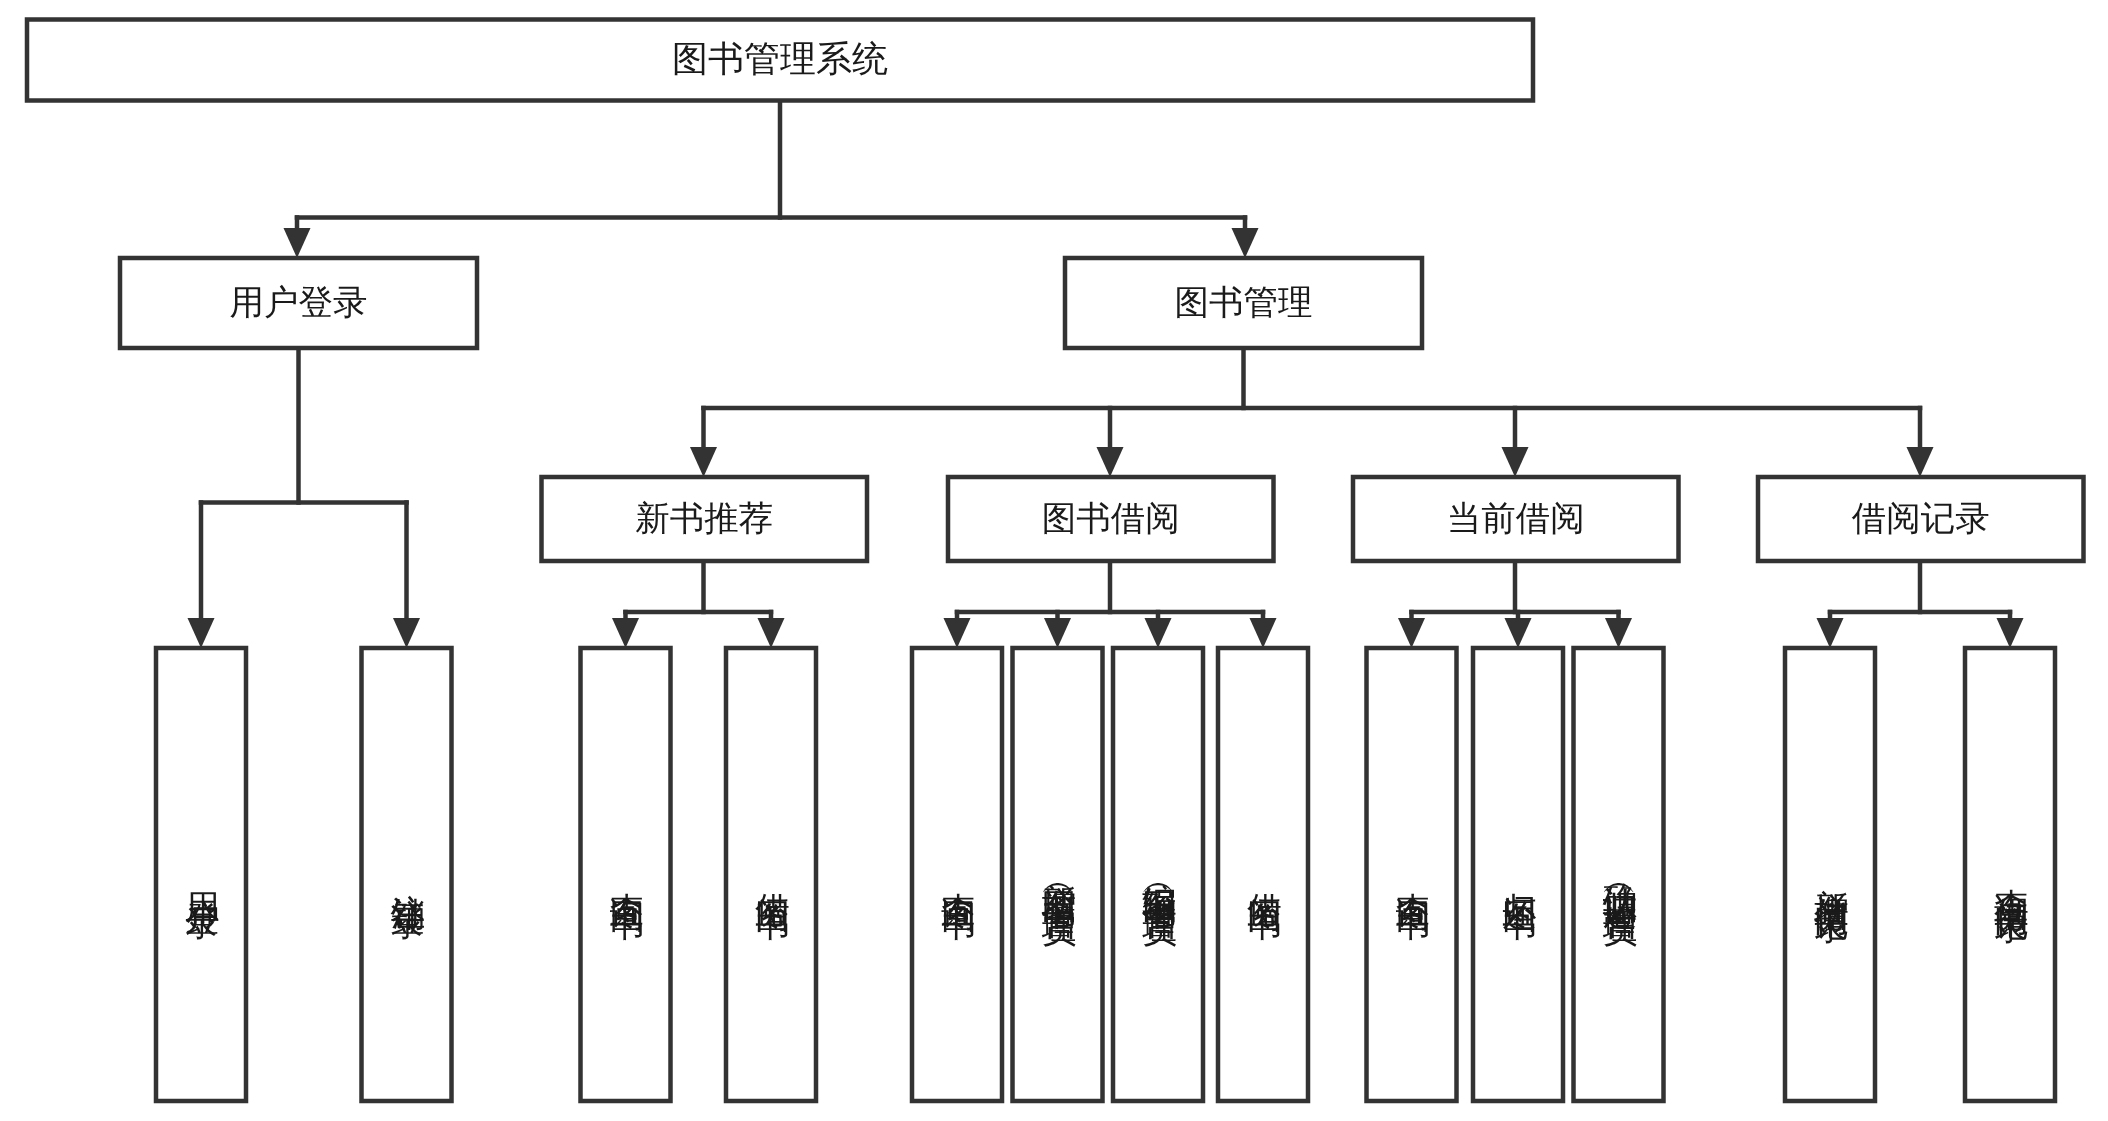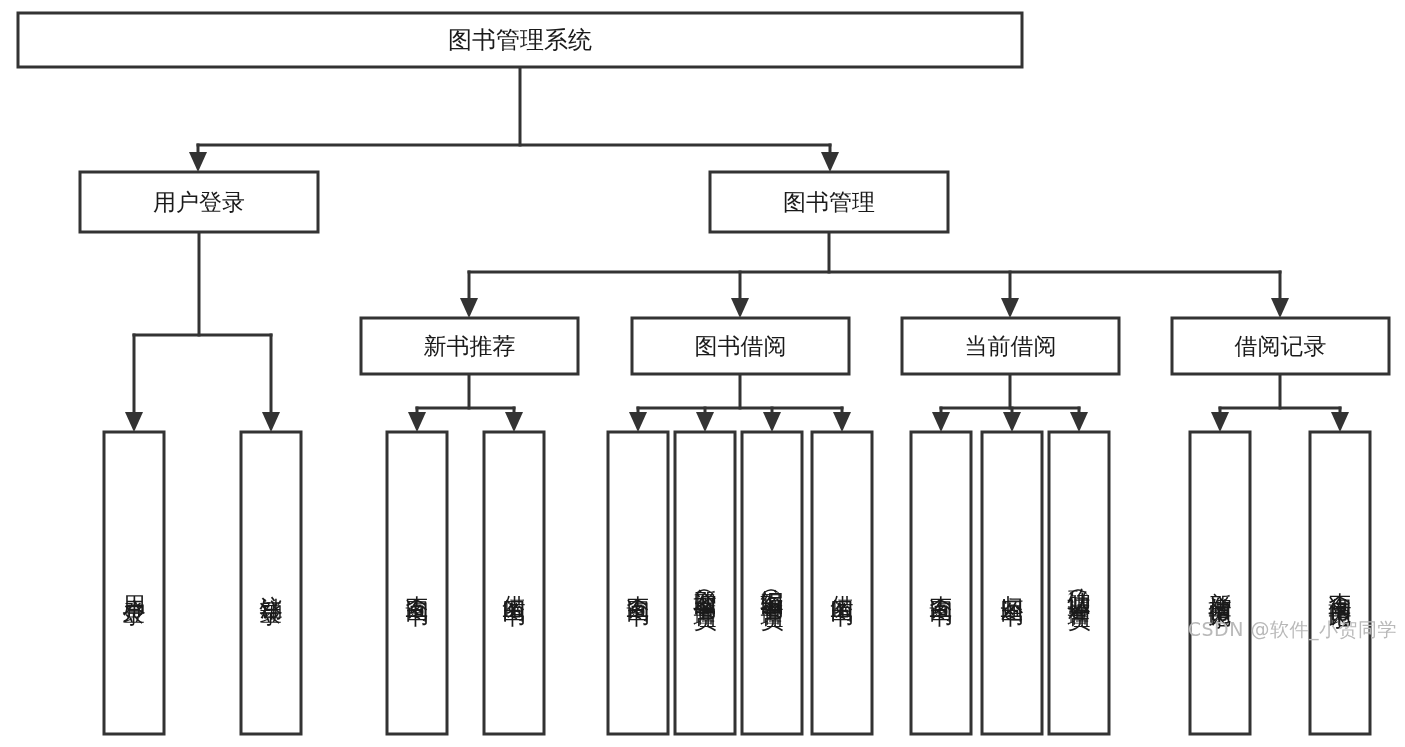--- a/index.html
+++ b/index.html
@@ -184,15 +184,14 @@
       <div class="leaf-label" style="left: 675px; top: 436px; width: 60px; height: 294px; display: flex; align-items: center; justify-content: center;">新增图书（管理员）</div>
       <div class="leaf-label" style="left: 742px; top: 436px; width: 60px; height: 294px; display: flex; align-items: center; justify-content: center;">编辑图书（管理员）</div>
       <div class="leaf-label" style="left: 812px; top: 436px; width: 60px; height: 294px; display: flex; align-items: center; justify-content: center;">借阅图书</div>
       <div class="leaf-label" style="left: 911px; top: 436px; width: 60px; height: 294px; display: flex; align-items: center; justify-content: center;">查询图书</div>
       <div class="leaf-label" style="left: 982px; top: 436px; width: 60px; height: 294px; display: flex; align-items: center; justify-content: center;">归还图书</div>
       <div class="leaf-label" style="left: 1049px; top: 436px; width: 60px; height: 294px; display: flex; align-items: center; justify-content: center;">确认归还（管理员）</div>
       <div class="leaf-label" style="left: 1190px; top: 436px; width: 60px; height: 294px; display: flex; align-items: center; justify-content: center;">新增借阅记录</div>
       <div class="leaf-label" style="left: 1310px; top: 436px; width: 60px; height: 294px; display: flex; align-items: center; justify-content: center;">查询借阅记录</div>
     </div>
 
-  <div id="watermark">CSDN @软件_小贺同学</div>
 
 </div>
 
 </body></html>

